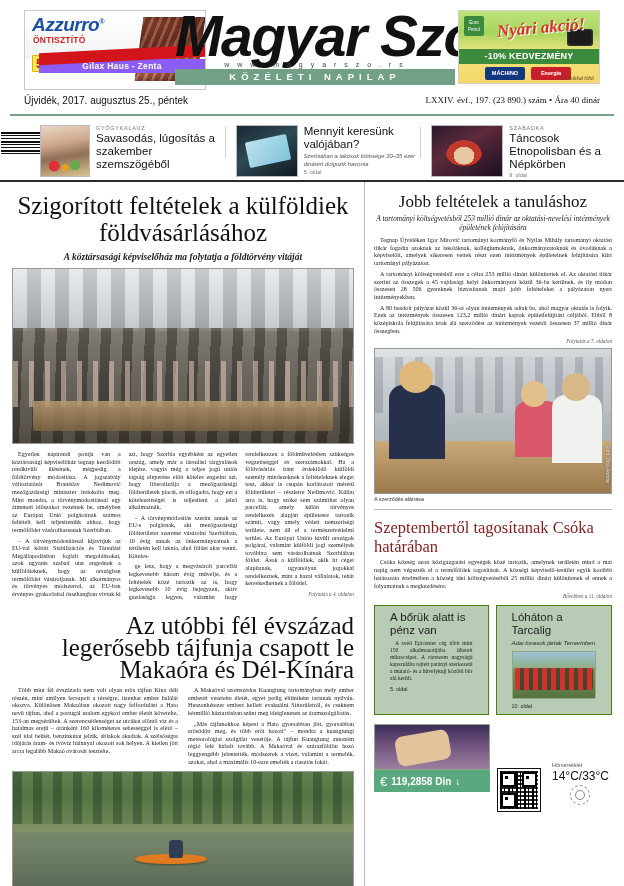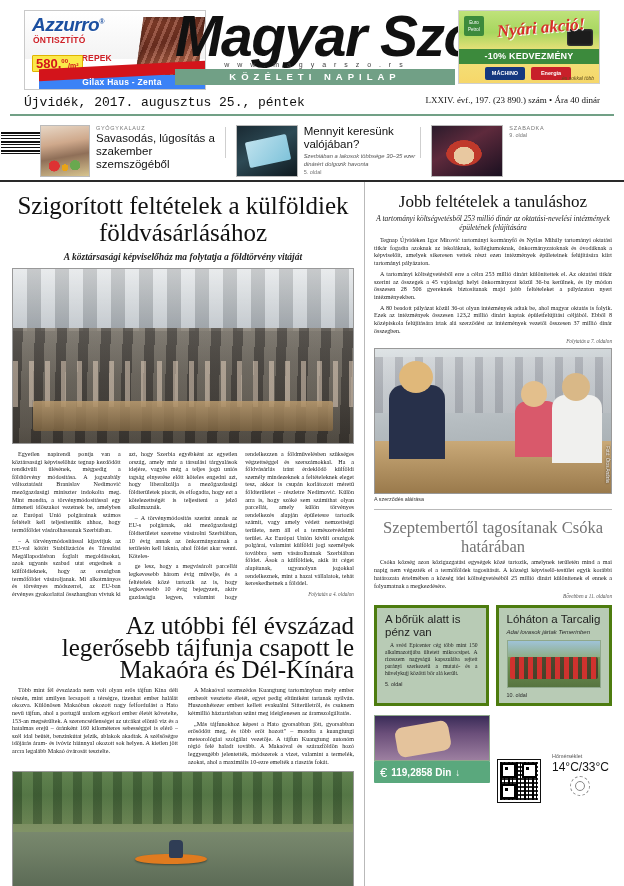--- a/index.html
+++ b/index.html
@@ -52,34 +52,34 @@
     background:repeating-linear-gradient(105deg,rgba(255,255,255,.14) 0 3px,rgba(0,0,0,.18) 3px 8px);
   }
   .az-price{
     position:absolute;left:7px;top:44px;background:#fbe94a;border:1px solid #e0b400;
     padding:0 3px;border-radius:1px;
     font-family:"Liberation Sans", sans-serif;font-weight:bold;font-size:13px;color:#d3141b;
   }
   .az-price sup{font-size:6px;}
   .az-price .unit{font-size:7px;}
   .az-bot{
-    position:absolute;left:0;right:0;bottom:0;height:14px;
-    background:#3b82f6;
+    position:absolute;left:0;right:0;bottom:16px;height:14px;
+    background:#8b5cf6;
     font-family:"Liberation Sans", sans-serif;font-weight:bold;font-size:8.5px;color:#fff;
     text-align:center;line-height:14px;letter-spacing:.3px;margin-left:14px;
   }
   .az-bot:before{
     content:"";position:absolute;left:0;top:-10px;width:100%;height:12px;
     background:#d3141b;transform:skewY(-3deg);
   }
   .az-bot span{position:relative;z-index:2;}
 
   .dateline{
     position:absolute;left:24px;top:95px;
-    font-size:13px;color:#111;font-family:Liberation Mono, monospace;
+    font-size:10px;color:#111;font-family:Liberation Sans, sans-serif;
   }
 
   .logo-wrap{position:absolute;left:175px;top:8px;width:280px;text-align:center;}
   .logo{
     font-family:Liberation Sans, sans-serif;
     font-weight:bold;font-style:italic;
     font-size:57px;line-height:57px;color:#111;
     letter-spacing:-1.5px;
     white-space:nowrap;
   }
@@ -292,31 +292,31 @@
     position:absolute;right:1px;bottom:10px;font-family:"Liberation Sans",sans-serif;
     font-size:4.6px;color:#fff;writing-mode:vertical-rl;text-shadow:0 0 2px #000;
   }
   .r-caption{
     font-family:"Liberation Sans", sans-serif;font-size:5.4px;color:#333;margin-top:2px;
   }
   .r-rule{height:1px;background:#b9b9b9;margin:7px 0 0;}
 
   .r-head2{
     font-family:"Liberation Serif", serif;font-size:16.5px;line-height:19px;
-    text-align:center;color:#737373;margin:8px 0 3px;font-weight:normal;
+    color:#7f1d1d;margin:8px 0 3px;font-weight:normal;
   }
   .r-sub2{
     font-family:"Liberation Serif", serif;font-style:italic;font-size:7.4px;line-height:9.5px;
     text-align:center;color:#222;margin:0 0 5px;
   }
   .contd2{font-style:italic;font-size:5.2px;text-align:right;color:#555;margin-top:2px;}
 
   .boxes{display:flex;gap:7px;margin-top:6px;}
   .box{
-    background:#b8cbb5;border:3px solid #4d7c0f;box-sizing:border-box;padding:5px 8px;
+    background:#b8cbb5;border:1px solid #4d7c0f;box-sizing:border-box;padding:5px 15px;
   }
   .box-a{width:116px;}
   .box-b{width:118px;}
   .box-h{
     font-family:"Liberation Sans", sans-serif;font-size:11.5px;line-height:13px;color:#1e1e1e;
   }
   .box-sub{
     font-family:"Liberation Sans", sans-serif;font-style:italic;font-size:6px;line-height:8px;color:#2a2a2a;margin-top:2px;
   }
   .box-body{
@@ -438,20 +438,21 @@
         <div class="t-page">5. oldal</div>
       </div>
     </div>
 
     <div class="vdiv"></div>
 
     <div class="teaser">
       <div class="t-thumb t3-thumb"></div>
       <div class="t-text">
         <div class="t-kicker">SZABADKA</div>
+        <div class="t-head">Táncosok Etnopolisban és a Népkörben</div>
         <div class="t-page">9. oldal</div>
       </div>
     </div>
   </div>
 
   <div class="body-grid">
 
     <div class="col-left">
 
       <h1 class="lead-head">Szigorított feltételek a külföldiek földvásárlásához</h1>

